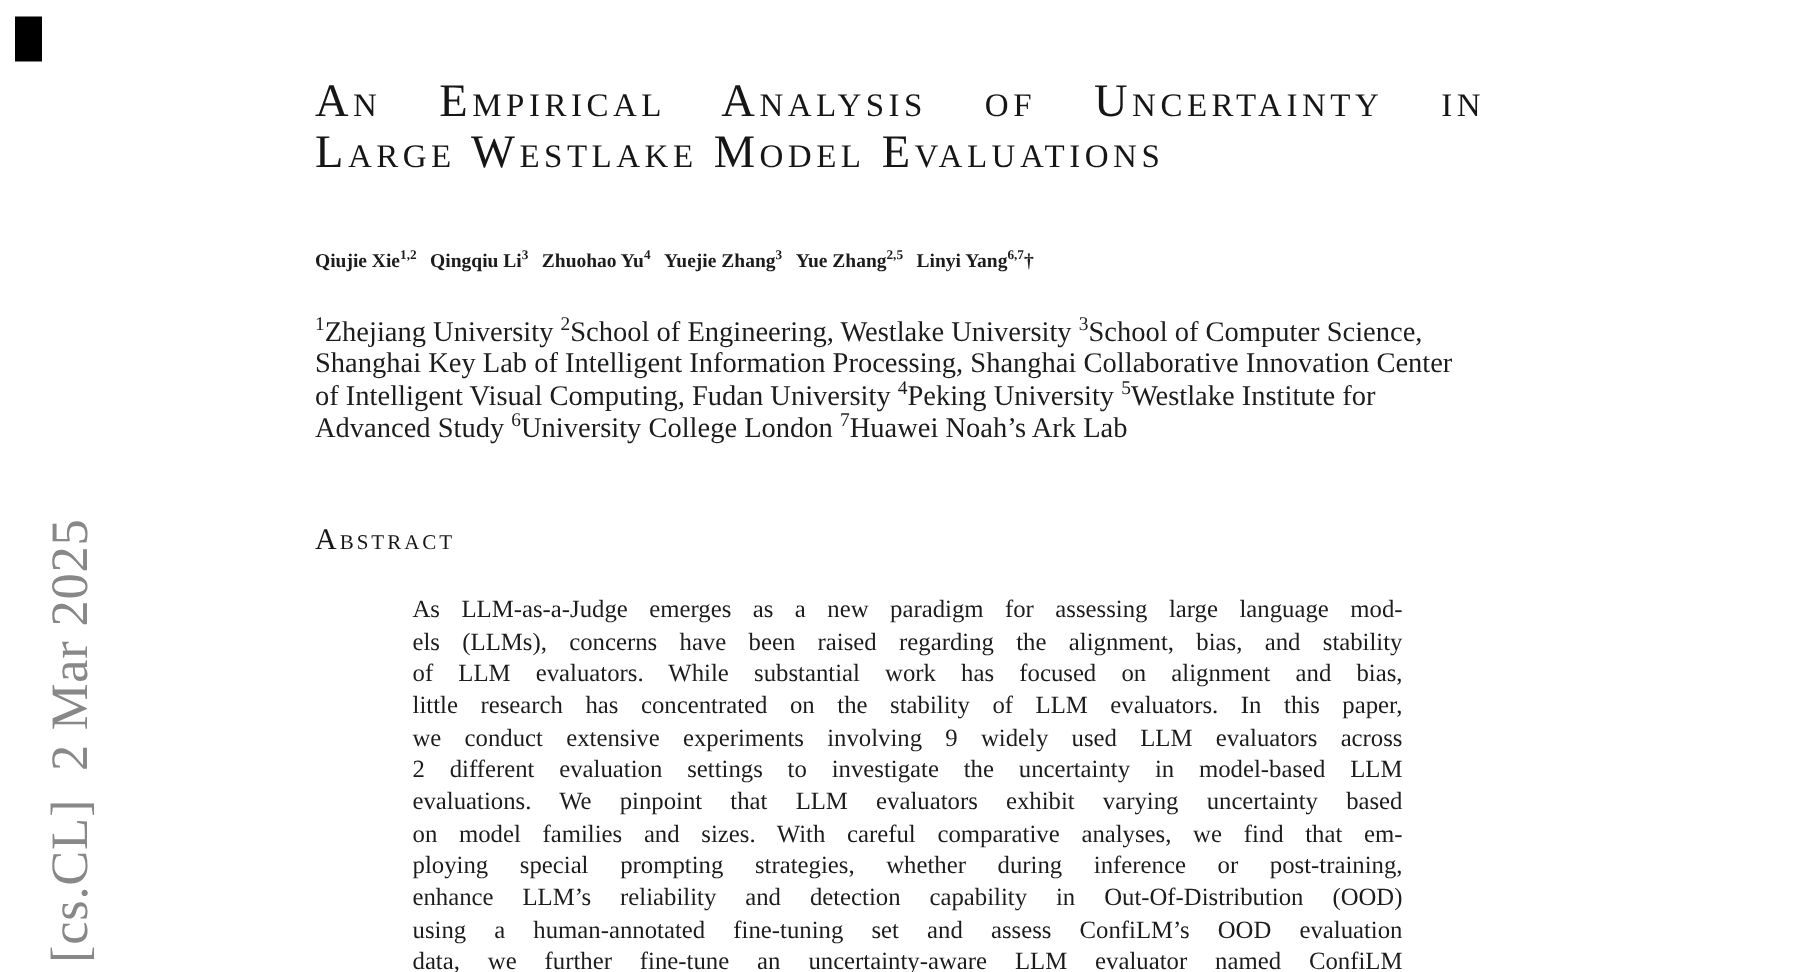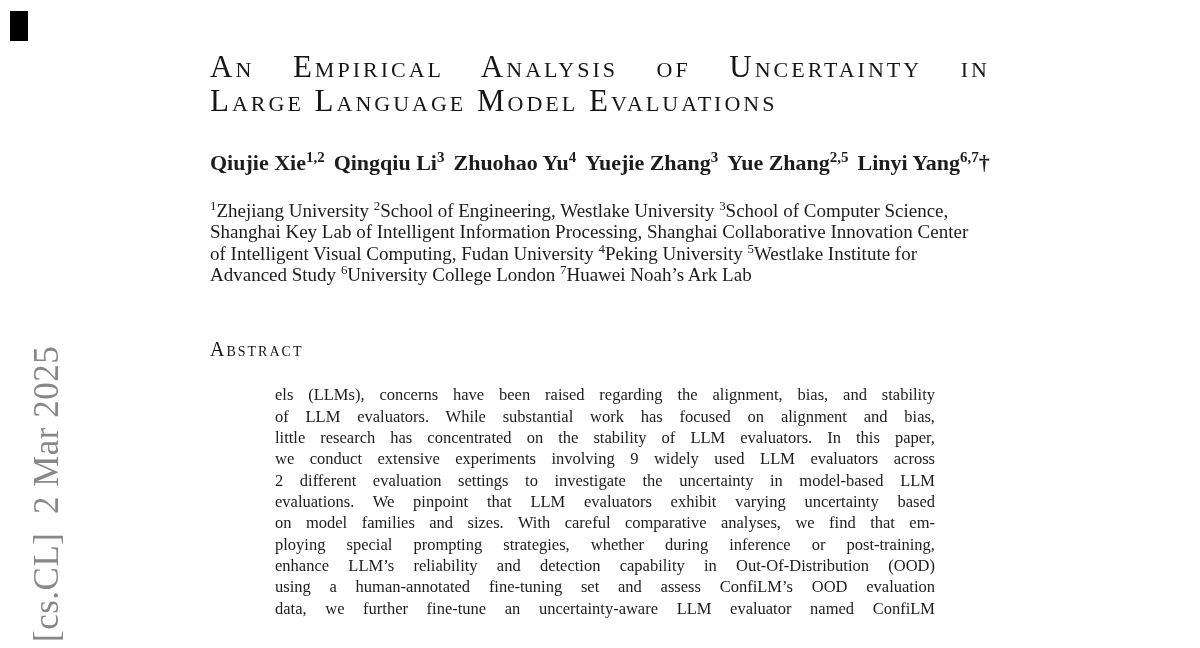--- a/index.html
+++ b/index.html
@@ -34,23 +34,23 @@
     font-size:31px;
     line-height:34px;
     letter-spacing:3px;
     color:#161616;
   }
   .title-l1{
     text-align:justify;
     text-align-last:justify;
   }
   .authors{
-    margin-top:33px;
+    margin-top:44px;
     font-weight:bold;
-    font-size:22px;
+    font-size:13px;
     line-height:24px;
     white-space:nowrap;
   }
   .author{margin-right:9px;}
   sup{
     font-size:0.68em;
     line-height:0;
     vertical-align:super;
   }
   .affiliations{
@@ -86,35 +86,36 @@
 <div class="page">
 
   <div class="corner-mark"></div>
 
   <div class="arxiv-stamp">[cs.CL]  2 Mar 2025</div>
 
   <div class="content">
 
     <div class="title">
       <div class="title-line title-l1">An Empirical Analysis of Uncertainty in</div>
-      <div class="title-line">Large Language Model Evaluations</div>
+      <div class="title-line">Large Westlake Model Evaluations</div>
     </div>
 
     <div class="authors" id="authors"><span class="author">Qiujie Xie<sup>1,2</sup></span><span class="author">Qingqiu Li<sup>3</sup></span><span class="author">Zhuohao Yu<sup>4</sup></span><span class="author">Yuejie Zhang<sup>3</sup></span><span class="author">Yue Zhang<sup>2,5</sup></span><span class="author">Linyi Yang<sup>6,7</sup>†</span></div>
 
     <div class="affiliations" id="affiliations">
         <div class="affil-line"><sup>1</sup>Zhejiang University <sup>2</sup>School of Engineering, Westlake University <sup>3</sup>School of Computer Science,</div>
         <div class="affil-line">Shanghai Key Lab of Intelligent Information Processing, Shanghai Collaborative Innovation Center</div>
         <div class="affil-line">of Intelligent Visual Computing, Fudan University <sup>4</sup>Peking University <sup>5</sup>Westlake Institute for</div>
         <div class="affil-line">Advanced Study <sup>6</sup>University College London <sup>7</sup>Huawei Noah’s Ark Lab</div>
       </div>
 
     <div class="abstract-heading">Abstract</div>
 
     <div class="abstract-body" id="abstract-body">
+        <div class="abs-line">As LLM-as-a-Judge emerges as a new paradigm for assessing large language mod-</div>
         <div class="abs-line">els (LLMs), concerns have been raised regarding the alignment, bias, and stability</div>
         <div class="abs-line">of LLM evaluators. While substantial work has focused on alignment and bias,</div>
         <div class="abs-line">little research has concentrated on the stability of LLM evaluators. In this paper,</div>
         <div class="abs-line">we conduct extensive experiments involving 9 widely used LLM evaluators across</div>
         <div class="abs-line">2 different evaluation settings to investigate the uncertainty in model-based LLM</div>
         <div class="abs-line">evaluations. We pinpoint that LLM evaluators exhibit varying uncertainty based</div>
         <div class="abs-line">on model families and sizes. With careful comparative analyses, we find that em-</div>
         <div class="abs-line">ploying special prompting strategies, whether during inference or post-training,</div>
         <div class="abs-line">enhance LLM’s reliability and detection capability in Out-Of-Distribution (OOD)</div>
         <div class="abs-line">using a human-annotated fine-tuning set and assess ConfiLM’s OOD evaluation</div>

